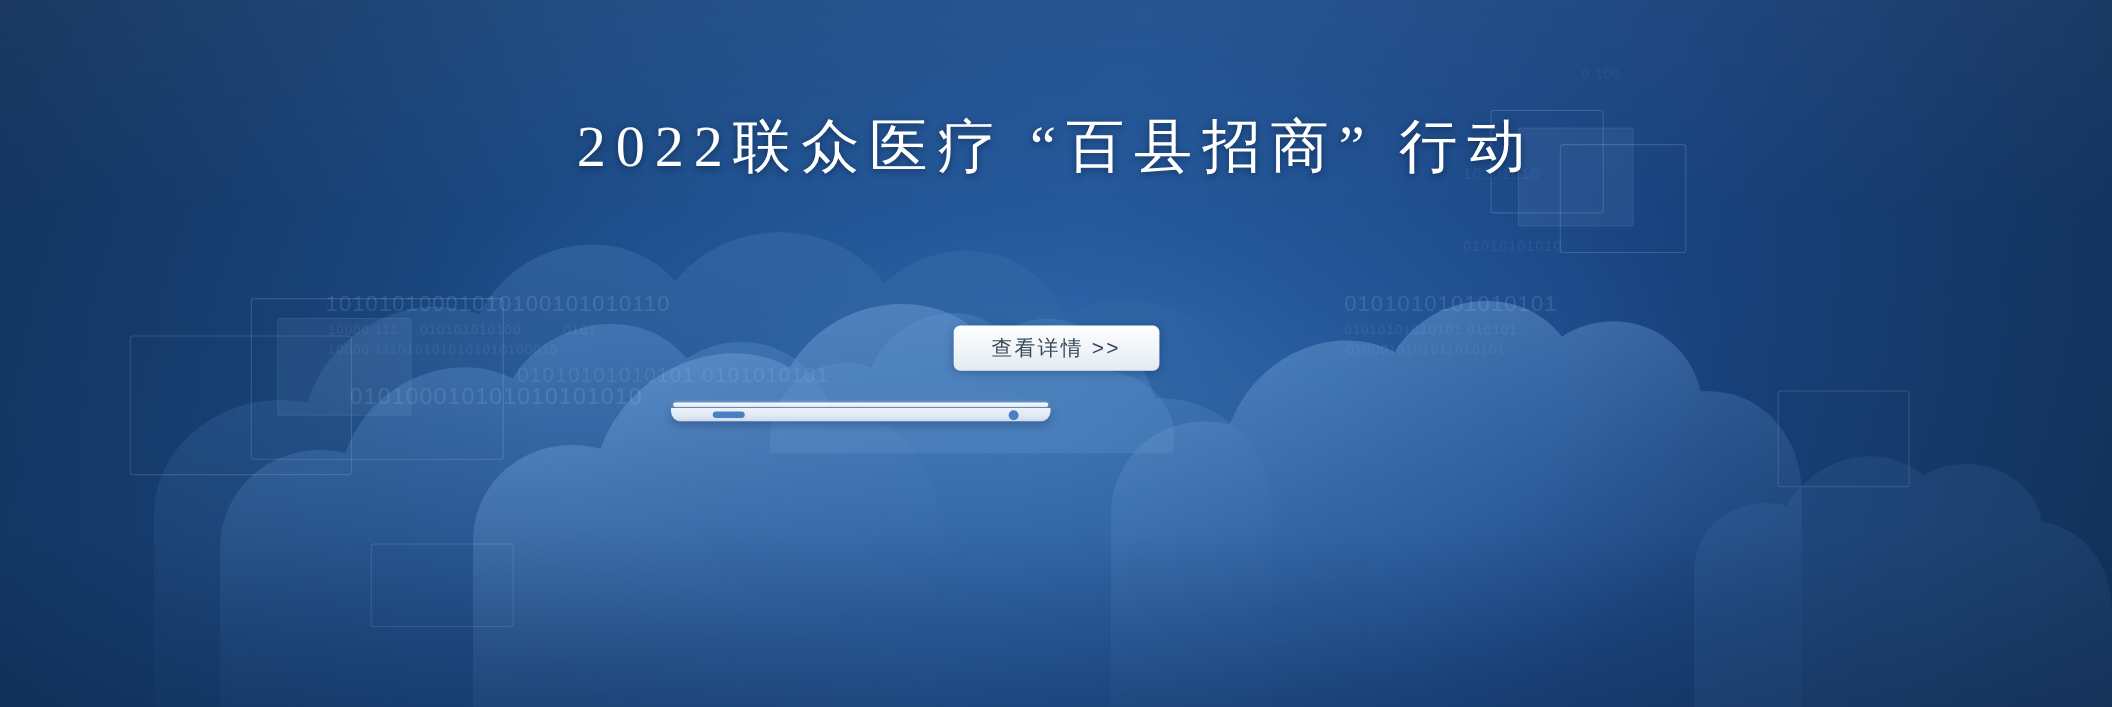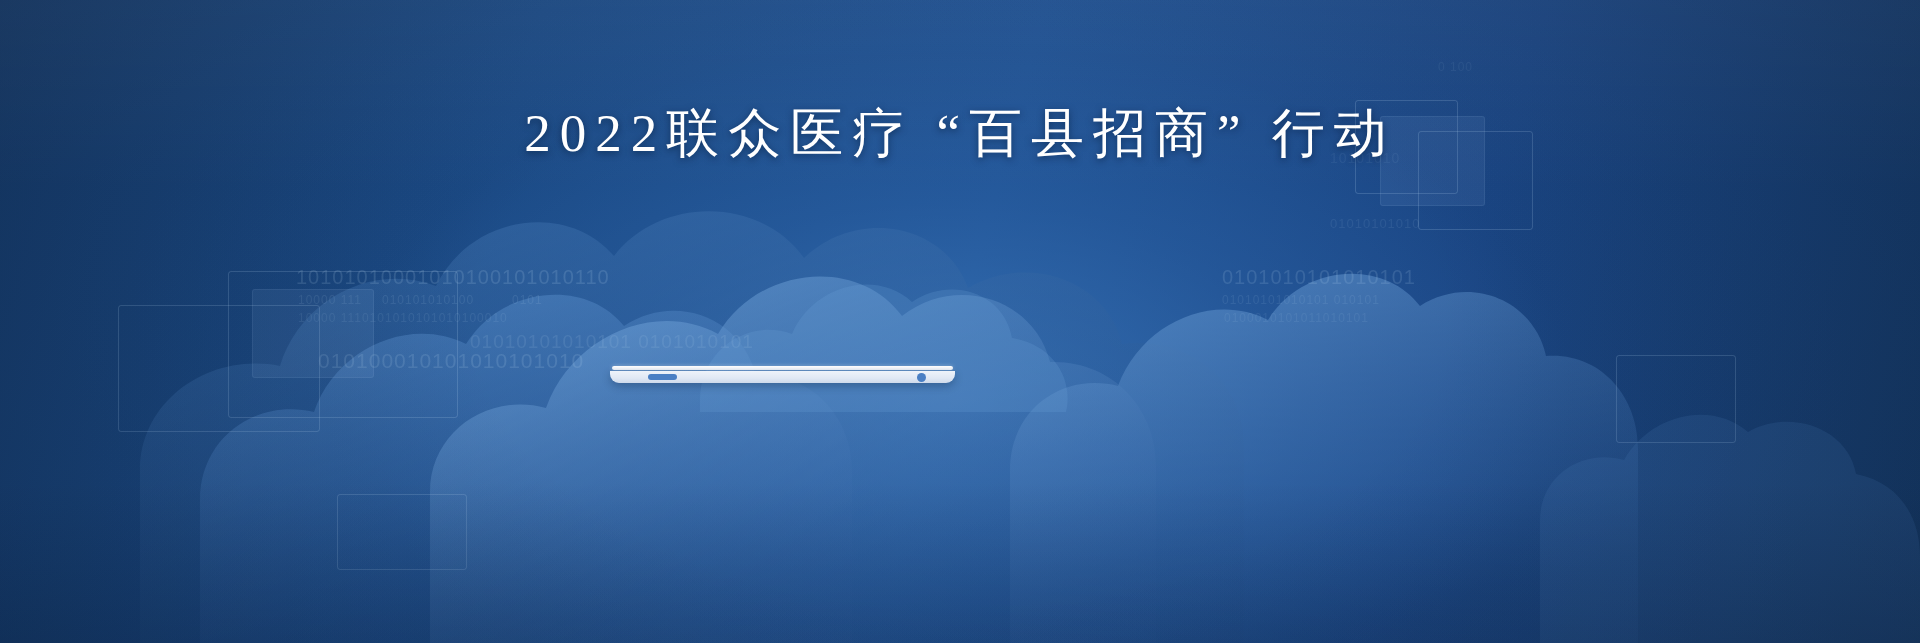--- a/index.html
+++ b/index.html
@@ -239,20 +239,23 @@
   <div class="binary" style="left:1330px; top:150px; font-size:14px; opacity:0.24;">10101010</div>
 
   <div class="bg-sheen"></div>
   <div class="bg-vignette"></div>
 
   <div class="content">
 
     <h1 class="title">2022联众医疗 “百县招商” 行动</h1>
 
 
+    <div class="cta-wrap">
+      <button class="cta-button">查看详情 &gt;&gt;</button>
+    </div>
 
     <div class="laptop">
       <div class="laptop-lip"></div>
       <div class="laptop-base"></div>
       <div class="laptop-pill"></div>
       <div class="laptop-dot"></div>
     </div>
 
   </div>
 </div>

